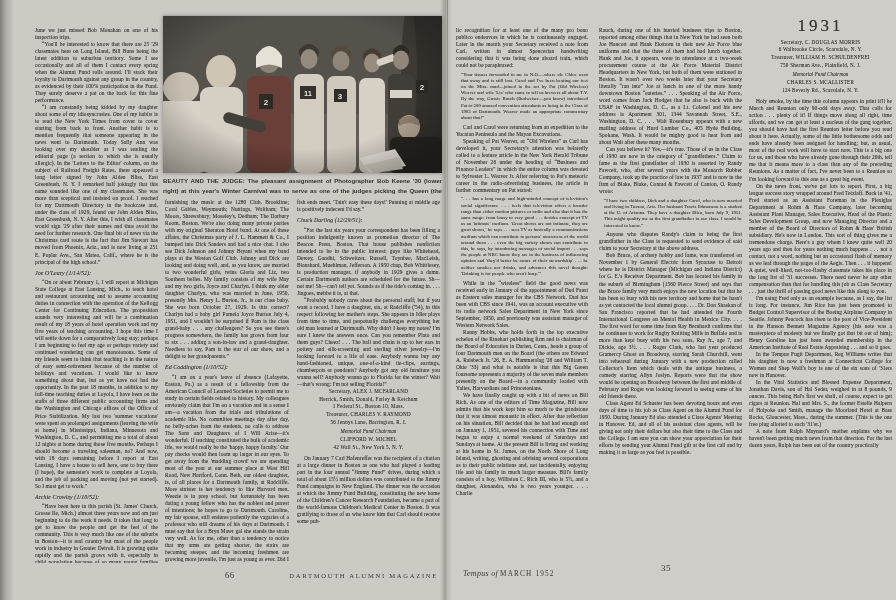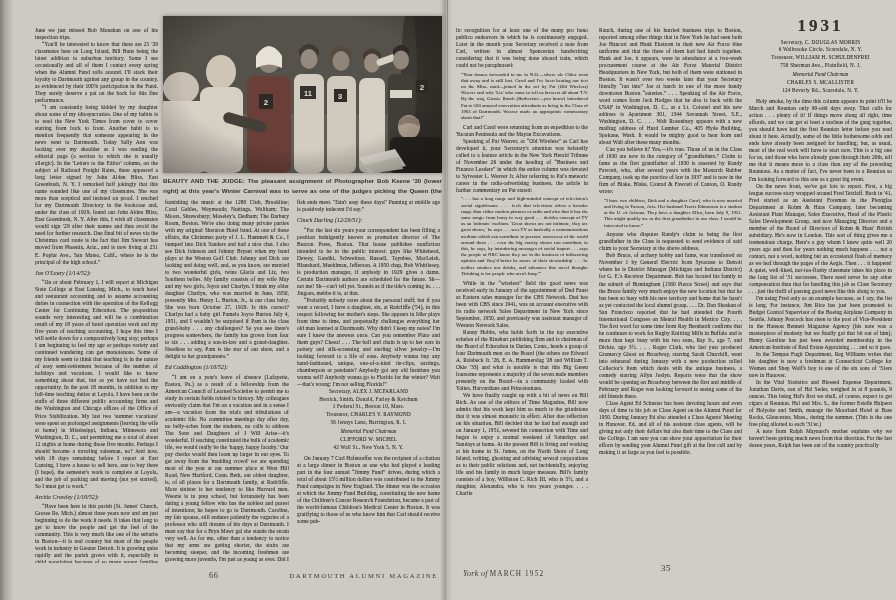--- a/index.html
+++ b/index.html
@@ -29,37 +29,37 @@
   #col3{left:297px;top:199px;width:143px;height:363px;}
   #col4{left:456px;top:27px;width:132px;height:536px;}
   #col5{left:599px;top:27px;width:143px;height:536px;}
   #col6{left:749px;top:14px;width:143px;height:549px;}
 
   .blk-p{margin:0;text-indent:7px;}
   .blk-pc{margin:0;}
   .blk-h{font-style:italic;font-size:5.9px;margin:4px 0 2px;text-align:left;}
   .blk-q{font-size:4.7px;line-height:1.32;margin:2.5px 0 2.5px 5px;}
   .blk-year{font-size:17px;line-height:1.05;letter-spacing:3px;text-align:center;
-    text-indent:0;margin:3px 0 4px;color:#34322d;font-weight:bold;}
+    text-indent:0;margin:3px 0 4px;color:#34322d;}
   .blk-oc{font-size:5.1px;line-height:1.5;text-align:center;letter-spacing:.25px;text-indent:0;}
   .blk-oci{font-size:5.1px;line-height:1.5;text-align:center;font-style:italic;
     margin-top:2px;text-indent:0;}
   .blk-oc + .blk-p, .blk-oc + .blk-pc{margin-top:4px;}
 
   #photo-wrap{position:absolute;left:163px;top:16px;width:279px;height:157px;
     box-shadow:0 0 4px rgba(40,38,34,.45);}
   #photo-wrap svg{display:block;}
   #caption{
     position:absolute;left:163px;top:176px;width:279px;height:21px;overflow:hidden;
     font-family:"Liberation Sans", sans-serif;font-weight:bold;
     font-size:6.1px;line-height:1.6;color:#33312d;text-align:justify;
   }
 
   .footer-text{position:absolute;color:#3b3934;}
-  #pn-66{left:209px;top:570px;font-size:8.5px;letter-spacing:.5px;}
+  #pn-66{left:225px;top:570px;font-size:8.5px;letter-spacing:.5px;}
   #mag-name{left:248px;top:572px;width:190px;text-align:right;
     font-size:6.6px;letter-spacing:1.7px;}
   #issue-line{left:463px;top:569px;font-size:8px;}
   #issue-line .ital{font-style:italic;letter-spacing:.3px;}
   #issue-line .caps{letter-spacing:1.2px;font-size:7.2px;}
   #pn-67{left:661px;top:563px;font-size:9px;letter-spacing:.5px;}
 
   .bib-num{font-family:"Liberation Sans",sans-serif;font-weight:bold;}
 </style>
 </head>
@@ -206,17 +206,17 @@
       <div class="blk-p">On the news front, we've got lots to report. First, a big league success story wrapped around Fred Tetzlaff. Back in '41, Fred started as an Assistant Foreman in the Plexiglas Department at Rohm &amp; Haas Company, later becoming Assistant Plant Manager, Sales Executive, Head of the Plastic Sales Development Group, and now Managing Director and a member of the Board of Directors of Rohm &amp; Haas' British subsidiary. He's now in London. This sort of thing gives me a tremendous charge. Here's a guy whom I knew quite well 20 years ago and then for years nothing much happens . . . not a contact, not a word, nothing but an occasional flash of memory as we leaf through the pages of the Aegis. Then . . . it happens! A quiet, well-liked, not-too-flashy classmate takes his place in the long list of '31 successes. There need never be any other compensation than that for handling this job as Class Secretary . . . just the thrill of passing good news like this along to you.</div>
       <div class="blk-p">I'm using Fred only as an example because, as I say, the list is long. For instance, Jim Rice has just been promoted to Budget Control Supervisor of the Boeing Airplane Company in Seattle. Johnny Peacock has risen to the post of Vice-President in the Hanson Bennett Magazine Agency (his note was a masterpiece of modesty but we finally got that bit out of him); Henry Gorsline has just been awarded membership in the American Institute of Real Estate Appraising . . . and so it goes.</div>
       <div class="blk-p">In the Tempus Fugit Department, Reg Williams writes that his daughter is now a freshman at Connecticut College for Women and Shep Wolf's boy is one of the six sons of '31ers now in Hanover.</div>
       <div class="blk-p">In the Vital Statistics and Blessed Expense Department, Jonathan Davis, son of Hal Seder, weighed in at 8 pounds, 9 ounces. This being Hal's first we shall, of course, expect to get cigars at Reunion. Hal and Mrs. S., the former Estelle Halpern of Holyoke and Smith, manage the Moorland Hotel at Bass Rocks, Gloucester, Mass., during the summer. (This is the one free plug allotted to each '31'er.)</div>
       <div class="blk-p">A note from Ralph Maynard's mother explains why we haven't been getting much news from that direction. For the last dozen years, Ralph has been out of the country practically</div>
     </div>
 
   <div id="pn-66" class="footer-text">66</div>
   <div id="mag-name" class="footer-text">DARTMOUTH ALUMNI MAGAZINE</div>
   <div id="issue-line" class="footer-text">
-    <span class="ital">York of</span>
+    <span class="ital">Tempus of</span>
     <span class="caps">MARCH 1952</span>
   </div>
   <div id="pn-67" class="footer-text">35</div>
 </div>
 
 </body></html>

